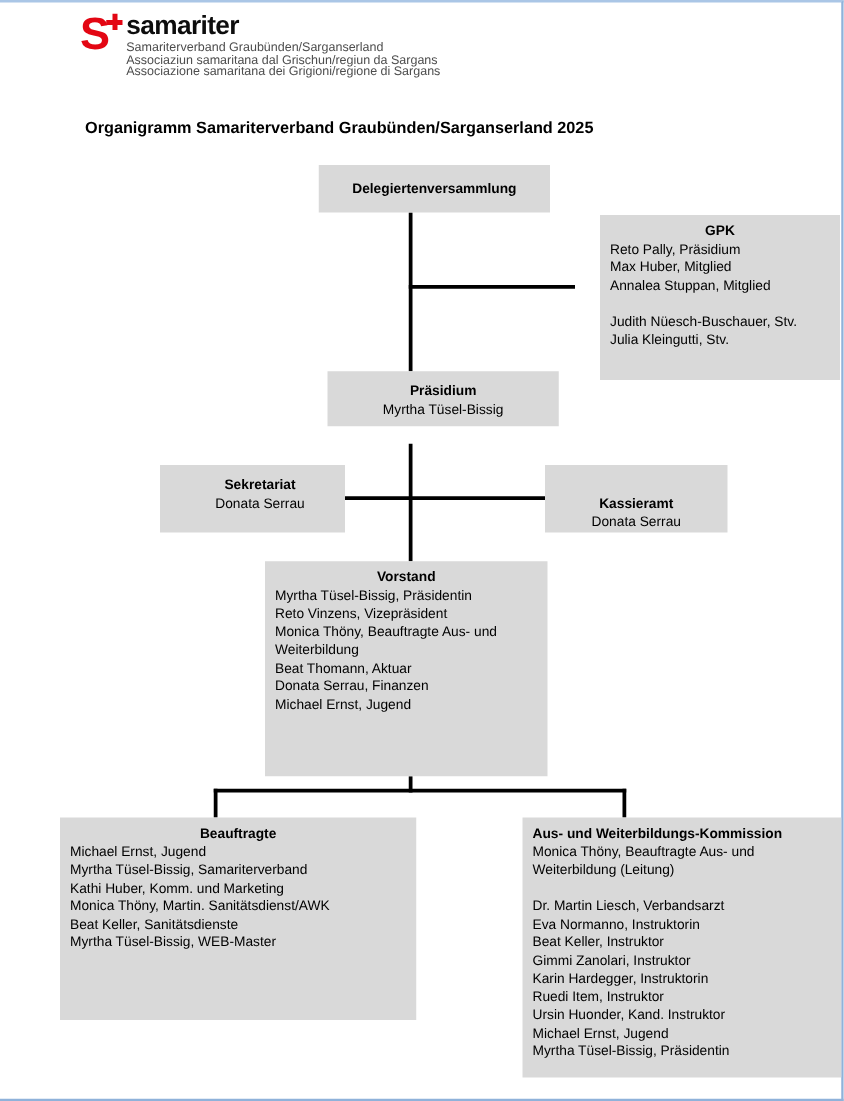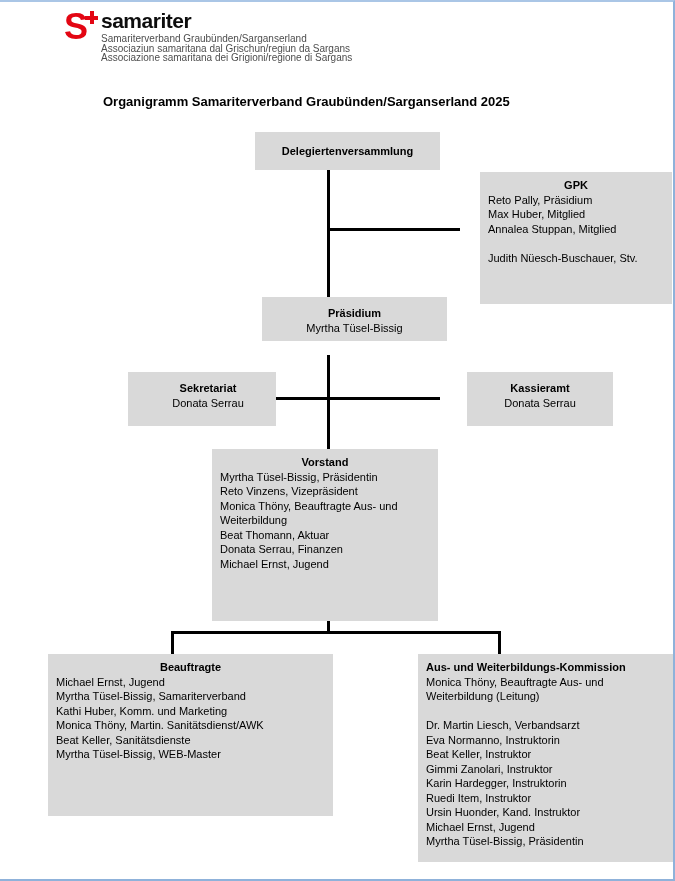--- a/index.html
+++ b/index.html
@@ -26,21 +26,21 @@
   }
   .logo-cross { position: relative; display: inline-block; width: 13px; height: 13px; margin-left: -1px; margin-top: 1px; }
   .logo-cross::before { content: ""; position: absolute; left: 0; top: 4.5px; width: 13px; height: 4px; background: #e30613; }
   .logo-cross::after  { content: ""; position: absolute; left: 4.5px; top: 0; width: 4px; height: 13px; background: #e30613; }
   .logo-right { margin-left: 3px; }
   .logo-brand { font-size: 21px; font-weight: bold; color: #0d0d0d; letter-spacing: -0.5px; line-height: 21px; }
   .logo-subs { margin-top: 3px; }
   .logo-subs .line { font-size: 10px; line-height: 9.5px; color: #4d4d4d; white-space: pre; }
 
   
-  .doc-title { position: absolute; left: 68px; top: 92px; font-size: 13px; font-weight: bold; color: #000; margin-left: 35px; }
+  .doc-title { position: absolute; left: 68px; top: 92px; font-size: 13px; font-weight: bold; color: #000; }
 
   
   .conn { position: absolute; background: #000; }
 
   
   .box {
     position: absolute;
     background: #d9d9d9;
     font-size: 11px;
     line-height: 14.5px;
@@ -90,38 +90,39 @@
   </section>
 
   <section class="box" style="left:460px; top:170px; width:192px; height:132px;">
     <div class="box-title">GPK</div>
     <div class="box-lines">
         <div class="line">Reto Pally, Präsidium</div>
         <div class="line">Max Huber, Mitglied</div>
         <div class="line">Annalea Stuppan, Mitglied</div>
         <div class="line">&nbsp;</div>
         <div class="line">Judith Nüesch-Buschauer, Stv.</div>
+        <div class="line">Julia Kleingutti, Stv.</div>
       </div>
   </section>
 
   <section class="box center-lines" style="left:242px; top:295px; width:185px; height:44px; padding-top:9px;">
     <div class="box-title">Präsidium</div>
     <div class="box-lines">
         <div class="line">Myrtha Tüsel-Bissig</div>
       </div>
   </section>
 
   <section class="box center-lines" style="left:108px; top:370px; width:148px; height:54px; padding-top:9px;padding-left:20px;">
     <div class="box-title">Sekretariat</div>
     <div class="box-lines">
         <div class="line">Donata Serrau</div>
       </div>
   </section>
 
-  <section class="box center-lines" style="left:447px; top:370px; width:146px; height:54px; padding-top:9px;">
+  <section class="box center-lines" style="left:416px; top:370px; width:146px; height:54px; padding-top:24px;">
     <div class="box-title">Kassieramt</div>
     <div class="box-lines">
         <div class="line">Donata Serrau</div>
       </div>
   </section>
 
   <section class="box" style="left:192px; top:447px; width:226px; height:172px;">
     <div class="box-title">Vorstand</div>
     <div class="box-lines">
         <div class="line">Myrtha Tüsel-Bissig, Präsidentin</div>

